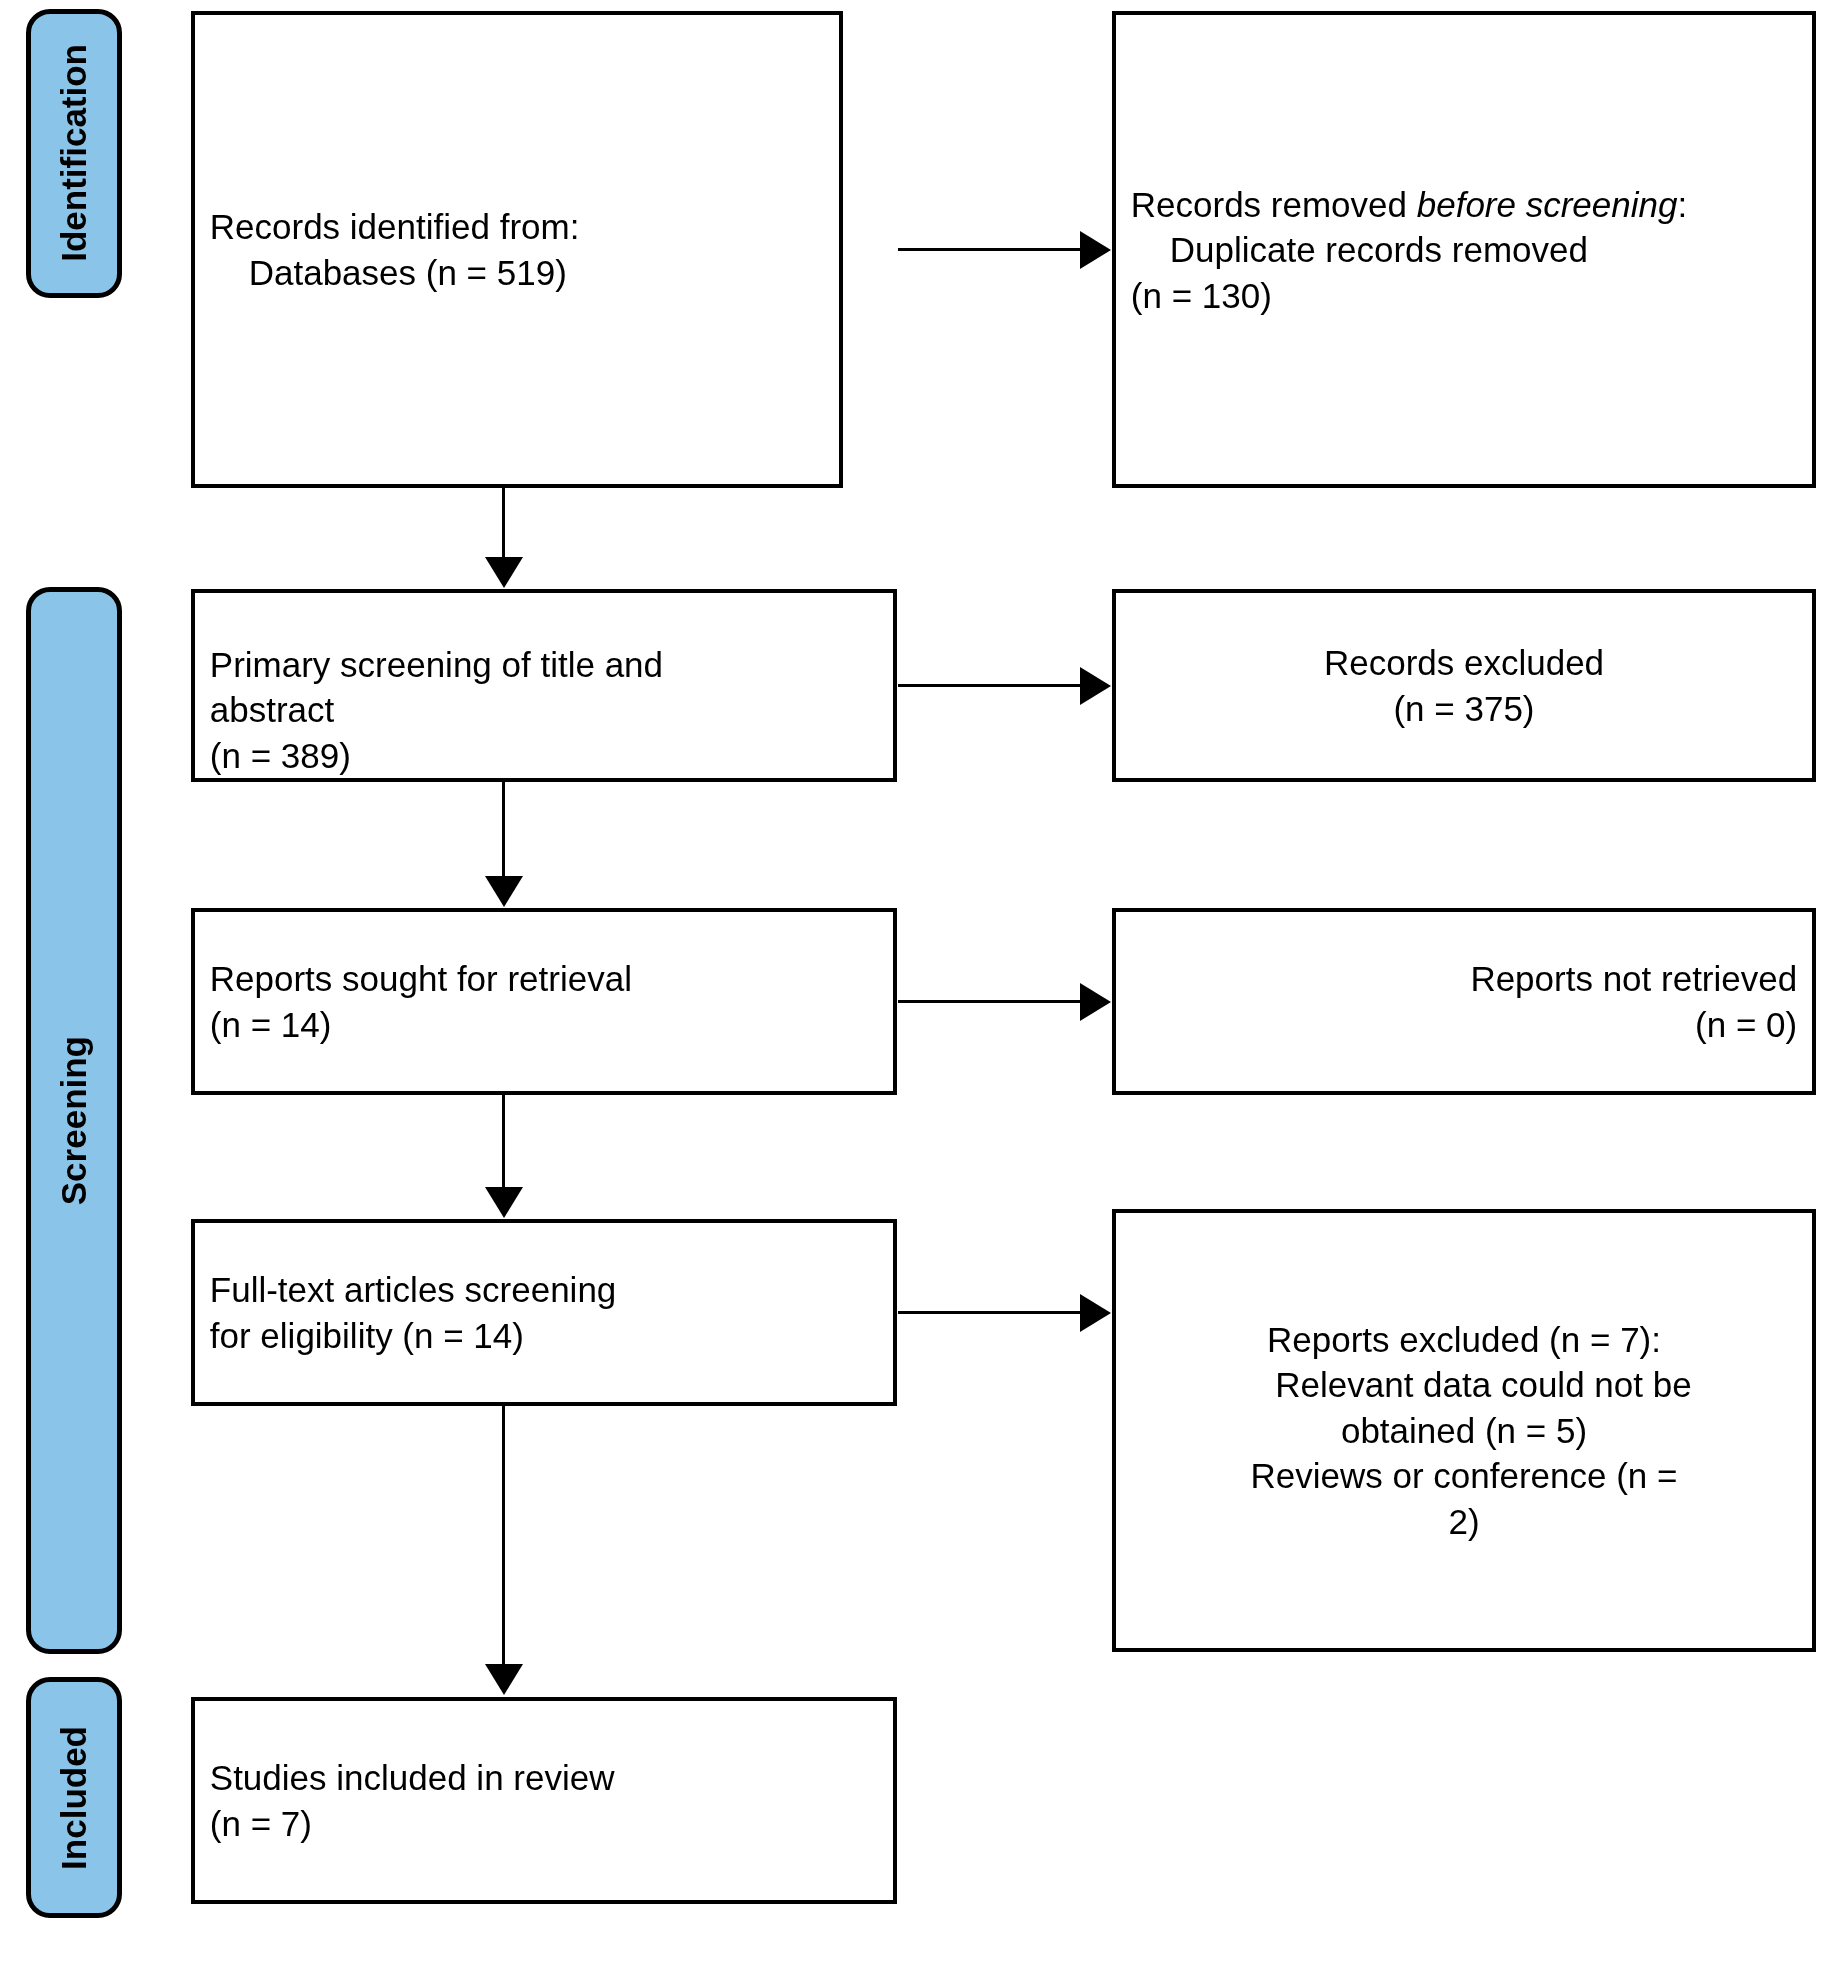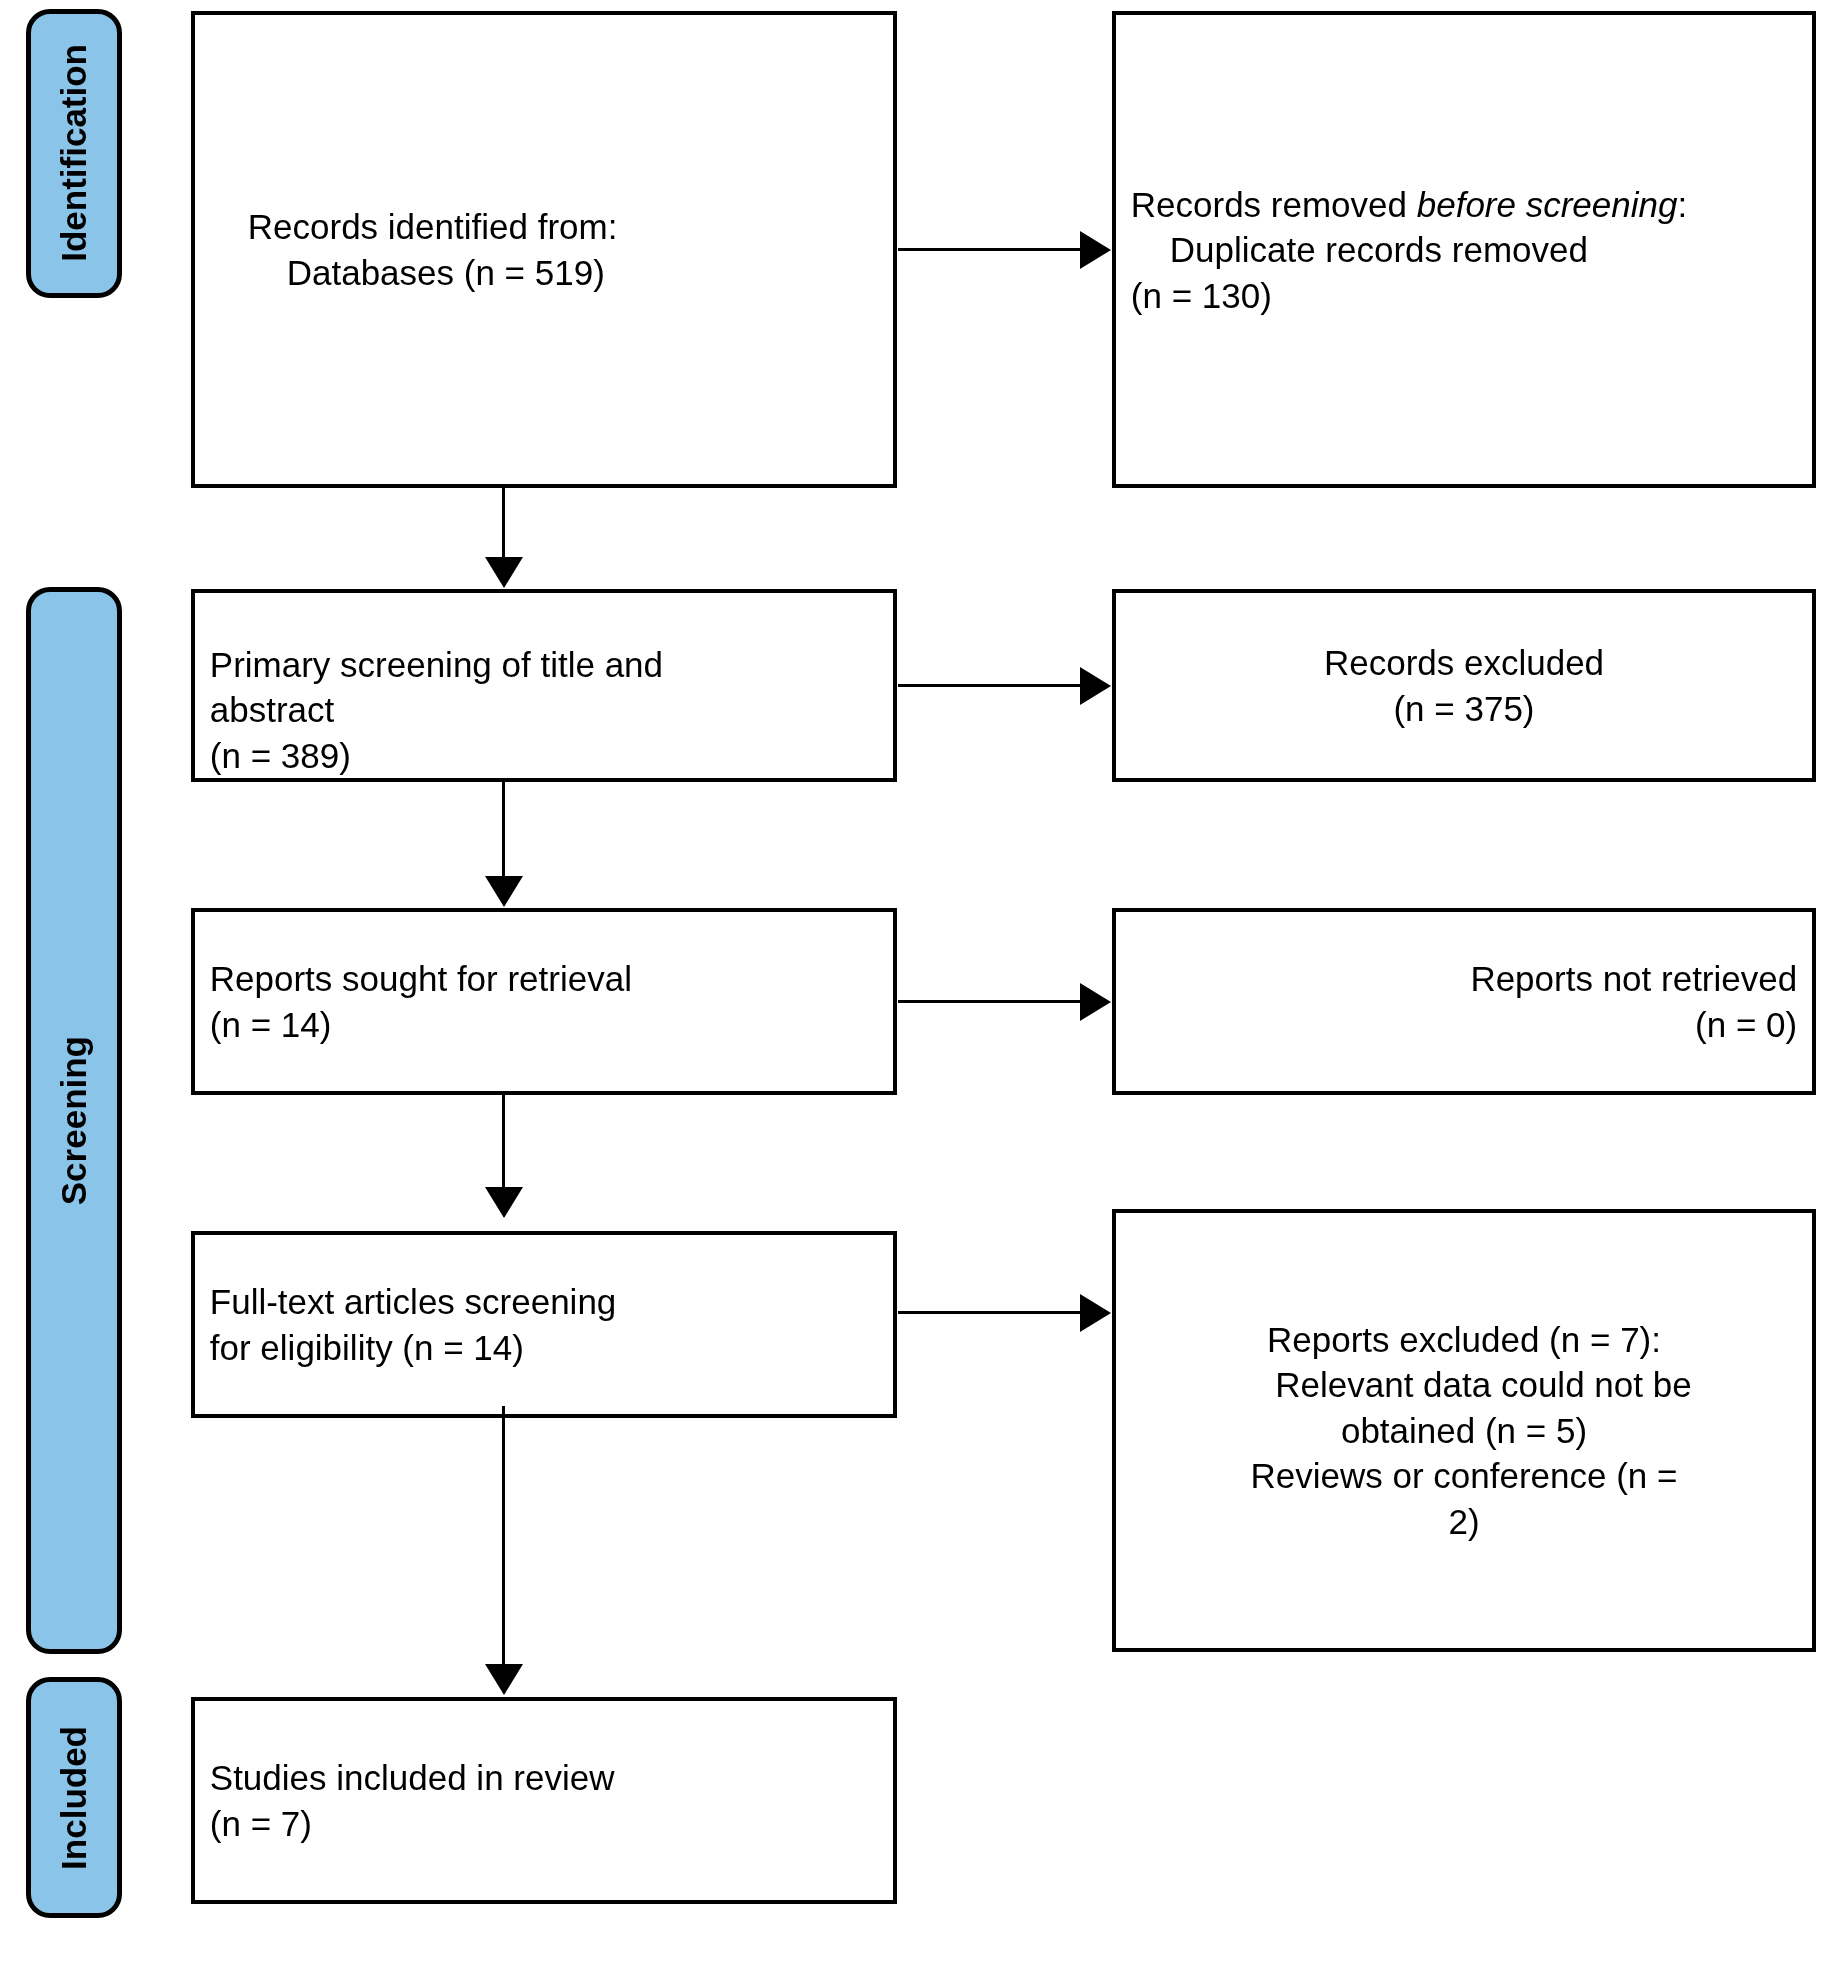--- a/index.html
+++ b/index.html
@@ -97,21 +97,21 @@
   </div>
 
   <div class="stage" style="left:25.5px; top:587px; width:96px; height:1067px;">
     <span class="stage-label">Screening</span>
   </div>
 
   <div class="stage" style="left:25.5px; top:1677px; width:96px; height:241px;">
     <span class="stage-label">Included</span>
   </div>
 
-  <div class="fbox" style="left:191px; top:11.3px; width:706px; height:477px;padding-left:38px;">
+  <div class="fbox" style="left:191px; top:11.3px; width:652px; height:477px;">
     <div class="fbox-text"><span>Records identified from:</span>
 <span>    Databases (n = 519)</span></div>
   </div>
 
   <div class="fbox" style="left:1112px; top:11.3px; width:704px; height:477px;">
     <div class="fbox-text"><span>Records removed </span><span class="ital">before screening</span><span>:</span>
 <span>    Duplicate records removed</span>
 <span>(n = 130)</span></div>
   </div>
 
@@ -147,21 +147,21 @@
     <div class="fbox-text"><span>Reports not retrieved</span>
 <span>(n = 0)</span></div>
   </div>
 
   <div class="hline" style="left:898px; top:1000px; width:183px;"></div>
   <div class="arrow-right" style="left:1080px; top:983px;"></div>
 
   <div class="vline" style="left:502px; top:1095px; width:3.4px; height:94px;"></div>
   <div class="arrow-down" style="left:485px; top:1187px;"></div>
 
-  <div class="fbox" style="left:191px; top:1219px; width:706px; height:187px;margin-top:12px;">
+  <div class="fbox" style="left:191px; top:1219px; width:706px; height:187px;">
     <div class="fbox-text"><span>Full-text articles screening</span>
 <span>for eligibility (n = 14)</span></div>
   </div>
 
   <div class="fbox" style="left:1112px; top:1209px; width:704px; height:443px;text-align:center;">
     <div class="fbox-text"><span>Reports excluded (n = 7):</span>
 <span>    Relevant data could not be</span>
 <span>obtained (n = 5)</span>
 <span>Reviews or conference (n =</span>
 <span>2)</span></div>

